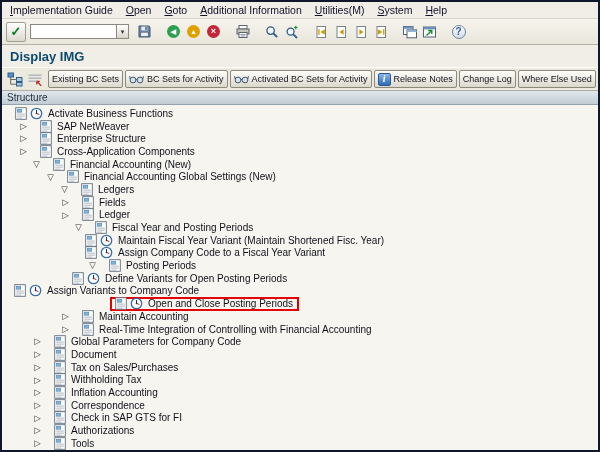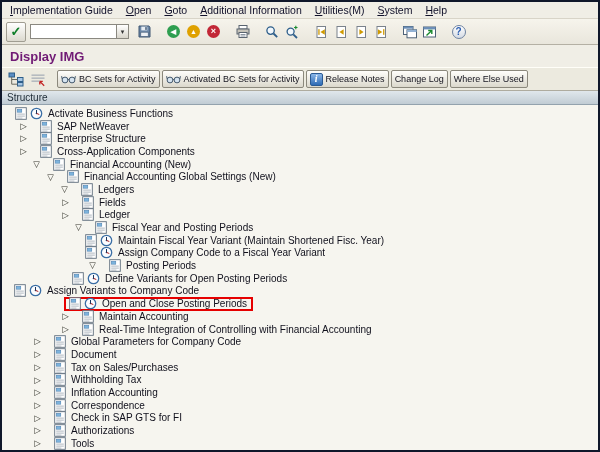--- a/index.html
+++ b/index.html
@@ -14,21 +14,21 @@
   .tbtn { width:20px; height:20px; display:inline-flex; align-items:center; justify-content:center; border:1px solid #a09d92; border-radius:2px; background:linear-gradient(#ffffff,#dcd9cf); }
   .cmdwrap { display:inline-flex; align-items:center; margin:0 6px 0 4px; }
   .cmdfield { width:86px; height:15px; border:1px solid #8a8880; border-right:none; background:#fff; font-size:10px; padding:0 2px; font-family:"Liberation Sans",sans-serif; }
   .cmdbtn { width:13px; height:15px; border:1px solid #8a8880; background:linear-gradient(#fff,#d8d5cb); font-size:7px; display:inline-flex; align-items:center; justify-content:center; color:#333; }
   .tbicons { display:flex; align-items:center; gap:1px; }
   .ticon { width:19px; height:19px; display:inline-flex; align-items:center; justify-content:center; }
   .tsep { width:8px; height:1px; }
   .circ { width:13px; height:13px; border-radius:50%; color:#fff; font-size:7px; font-weight:bold; display:inline-flex; align-items:center; justify-content:center; line-height:1; }
 
   .titlebar { padding:4px 8px 3px 8px; }
-  .titlebar .ttl { font-size:13px; font-weight:bold; color:#701a75; }
+  .titlebar .ttl { font-size:13px; font-weight:bold; color:#0c4a6e; }
 
   .apptoolbar { height:24px; flex:0 0 24px; display:flex; align-items:center; gap:2px; padding:0 4px; border-top:1px solid #fffef8; border-bottom:1px solid #aeab9f; background:#eceadf; overflow:hidden; }
   .aicon { width:20px; height:19px; display:inline-flex; align-items:center; justify-content:center; border:1px solid transparent; }
   .asep { width:5px; height:1px; }
   .abtn { display:inline-flex; align-items:center; gap:3px; border:1px solid #8b887c; border-radius:2px; background:linear-gradient(#fffefb,#dbd8cc); padding:1px 3px; height:18px; white-space:nowrap; font-size:9px; font-family:"Liberation Sans",sans-serif; color:#15151f; }
 
   .structbar { height:14px; flex:0 0 14px; background:linear-gradient(#e0e7ec,#c1ccd4); border-bottom:1px solid #93a2ad; padding:0 5px; display:flex; align-items:center; color:#1d2b36; font-size:10px; }
 
   .tree { flex:1 1 auto; background:#f6f5ef; overflow:hidden; padding-top:2px; }
   .tree-row { height:12.7px; display:flex; align-items:center; white-space:nowrap; font-size:10px; color:#10101c; }
@@ -170,20 +170,23 @@
       <span class="aicon">
         <svg width="16" height="15" viewBox="0 0 16 15">
           <rect x="1.5" y="2.5" width="13" height="1.3" fill="#a8b0b8"></rect>
           <rect x="1.5" y="5.5" width="13" height="1.3" fill="#a8b0b8"></rect>
           <rect x="1.5" y="8.5" width="9" height="1.3" fill="#a8b0b8"></rect>
           <path d="M14.2 13.8 L9.8 9.4 M9.8 9.4 h3 M9.8 9.4 v3" fill="none" stroke="#c22525" stroke-width="1.3"></path>
         </svg>
       </span>
       <span class="asep"></span>
       <button class="abtn">
+        <span>Existing BC Sets</span>
+      </button>
+      <button class="abtn">
         <span style="display: inline-flex; align-items: center;">
           <svg width="15" height="10" viewBox="0 0 15 10">
             <circle cx="4" cy="6" r="2.9" fill="#d6e4f0" stroke="#44586c"></circle>
             <circle cx="11" cy="6" r="2.9" fill="#d6e4f0" stroke="#44586c"></circle>
             <path d="M6.9 6 Q7.5 4.6 8.1 6" fill="none" stroke="#44586c"></path>
             <path d="M1.2 5 L0.6 2.2 M13.8 5 L14.4 2.2" stroke="#44586c"></path>
           </svg>
         </span>
         <span>BC Sets for Activity</span>
       </button>
@@ -460,21 +463,21 @@
         <span class="icon">
           <svg width="13" height="13" viewBox="0 0 13 13">
             <circle cx="6.5" cy="6.5" r="5.2" fill="#fcfdff" stroke="#3a6ea5" stroke-width="1.3"></circle>
             <circle cx="6.5" cy="6.5" r="0.8" fill="#16335c"></circle>
             <line x1="6.5" y1="6.3" x2="6.5" y2="3" stroke="#16335c"></line>
             <line x1="6.7" y1="6.5" x2="9.3" y2="7.5" stroke="#b22222"></line>
           </svg>
         </span>
         <span class="tree-label">Assign Variants to Company Code</span>
       </div>
-      <div class="tree-row" style="padding-left: 51px; text-align: center;">
+      <div class="tree-row" style="padding-left: 97px; text-align: center;">
         <span class="sp" style="width: 11px;"></span>
         <span class="hl">
           <span class="icon">
             <svg width="12" height="13" viewBox="0 0 12 13">
               <rect x="0.7" y="0.7" width="10.6" height="11.6" fill="#fff" stroke="#5f6e7c" stroke-width="0.9"></rect>
               <rect x="2.2" y="2.2" width="4.6" height="3" fill="#7cb3dd" stroke="#4a7dab" stroke-width="0.5"></rect>
               <rect x="2.2" y="6.6" width="7.6" height="1" fill="#aeb6be"></rect>
               <rect x="2.2" y="8.6" width="7.6" height="1" fill="#aeb6be"></rect>
               <rect x="2.2" y="10.6" width="5.2" height="1" fill="#aeb6be"></rect>
             </svg>

